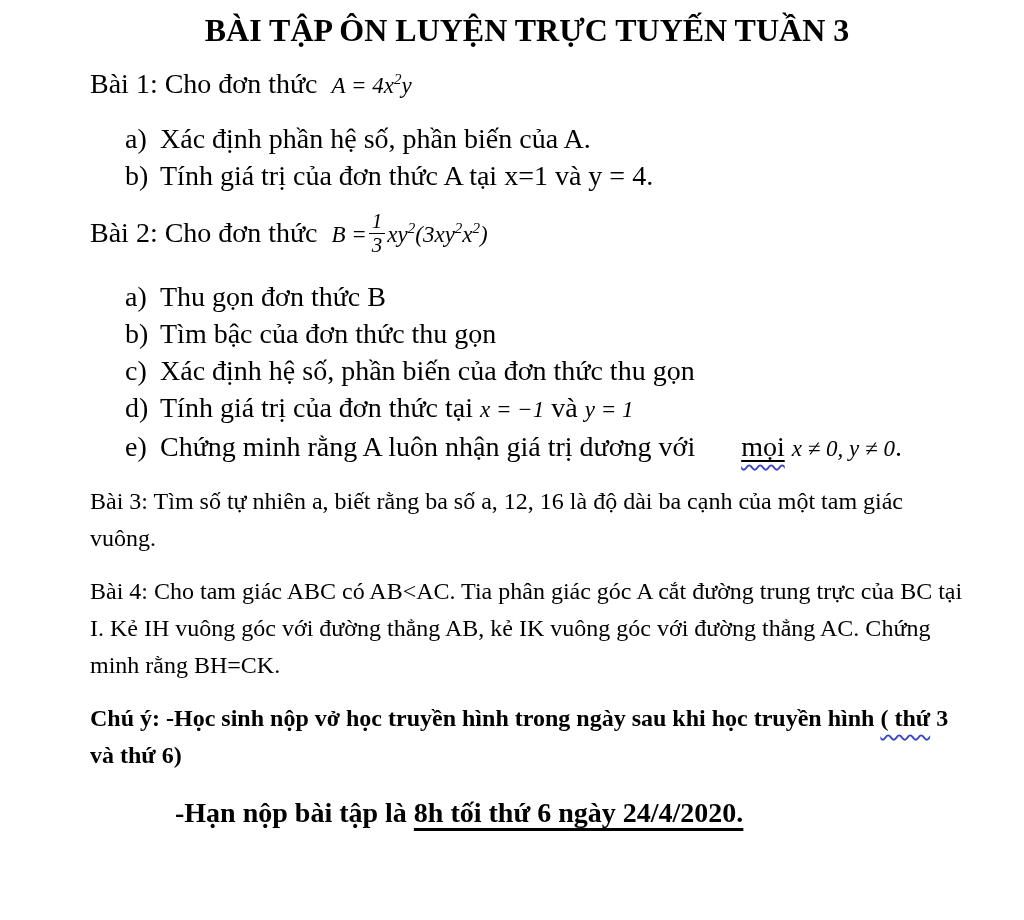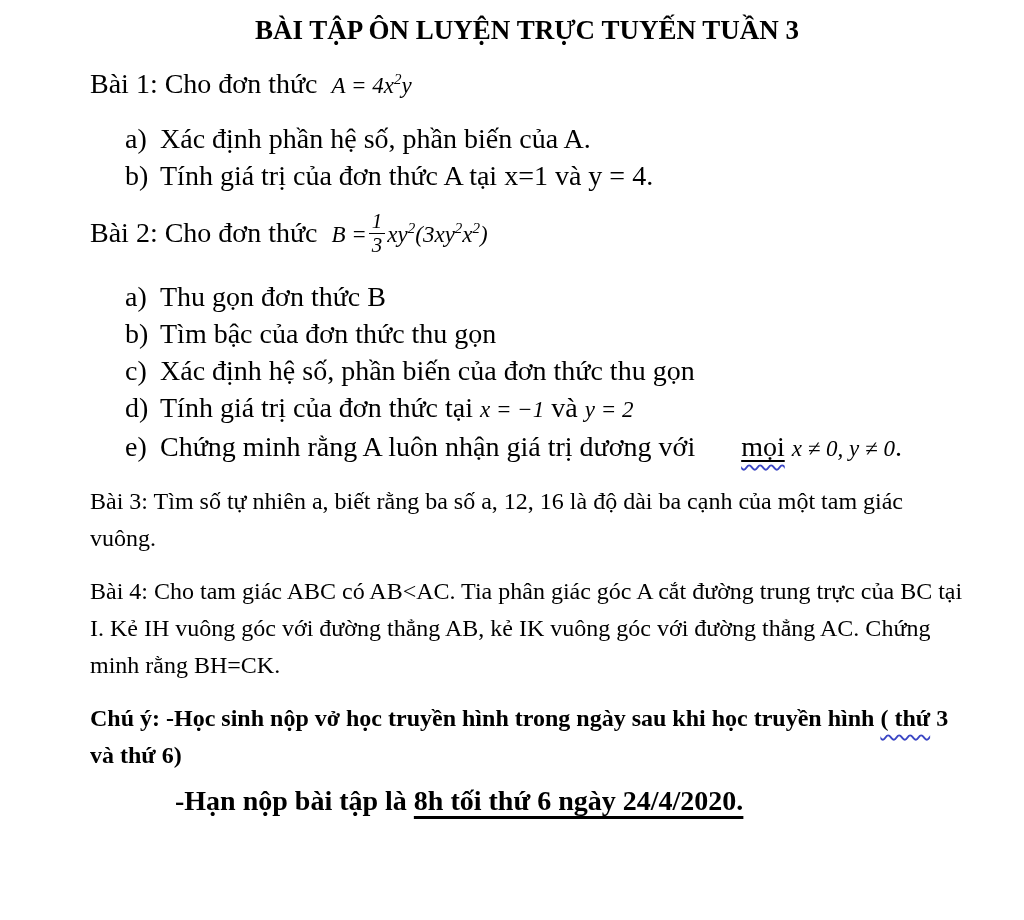--- a/index.html
+++ b/index.html
@@ -16,21 +16,21 @@
   }
   .page {
     box-sizing: border-box;
     width: 1024px;
     height: 920px;
     padding: 10px 60px 0 90px;
   }
   .doc-title {
     margin: 2px 0 0 0;
     text-align: center;
-    font-size: 27px;
+    font-size: 32px;
     font-weight: bold;
     line-height: 36px;
   }
   .doc-subtitle {
     margin: 13px 0 0 0;
     text-align: center;
     font-size: 29px;
     font-weight: bold;
     line-height: 36px;
   }
@@ -97,21 +97,21 @@
     text-decoration-style: solid;
     text-decoration-color: #000;
     text-decoration-thickness: 2px;
     text-underline-offset: 4px;
     margin-left: 39px;
   }
   .bold-note {
     font-weight: bold;
   }
   .deadline {
-    margin: 8px 0 0 0;
+    margin: 20px 0 0 0;
     padding-left: 85px;
     font-size: 28px;
     font-weight: bold;
     line-height: 37px;
   }
   .u-heavy {
     text-decoration: underline;
     text-decoration-thickness: 3px;
     text-underline-offset: 6px;
   }
@@ -135,21 +135,21 @@
   <p class="intro-line"><span>Bài 2: Cho đơn thức</span>&nbsp;
     <span class="math"><span>B =</span><span class="frac"><span class="num">1</span><span class="den">3</span></span><span>xy</span><sup>2</sup><span>(3xy</span><sup>2</sup><span>x</span><sup>2</sup><span>)</span></span></p>
 
   <div class="items items-b2">
     <div class="item"><span class="ilabel">a)</span><span>Thu gọn đơn thức B</span></div>
     <div class="item"><span class="ilabel">b)</span><span>Tìm bậc của đơn thức thu gọn</span></div>
     <div class="item"><span class="ilabel">c)</span><span>Xác định hệ số, phần biến của đơn thức thu gọn</span></div>
     <div class="item"><span class="ilabel">d)</span><span>Tính giá trị của đơn thức tại</span>
       <span class="math">x = −1</span>
       <span>và</span>
-      <span class="math">y = 2</span></div>
+      <span class="math">y = 1</span></div>
     <div class="item"><span class="ilabel">e)</span><span>Chứng minh rằng A luôn nhận giá trị dương với</span>
       <span class="wavy"><span class="usolid">mọi</span></span>
       <span class="math">x ≠ 0, y ≠ 0</span><span>.</span></div>
   </div>
 
   <p class="para">Bài 3: Tìm số tự nhiên a, biết rằng ba số a, 12, 16 là độ dài ba cạnh của một tam giác vuông.</p>
 
   <p class="para">Bài 4: Cho tam giác ABC có AB&lt;AC. Tia phân giác góc A cắt đường trung trực của BC tại I. Kẻ IH vuông góc với đường thẳng AB, kẻ IK vuông góc với đường thẳng AC. Chứng minh rằng BH=CK.</p>
 
   <p class="para bold-note"><span>Chú ý: -Học sinh nộp vở học truyền hình trong ngày sau khi học truyền hình</span>

